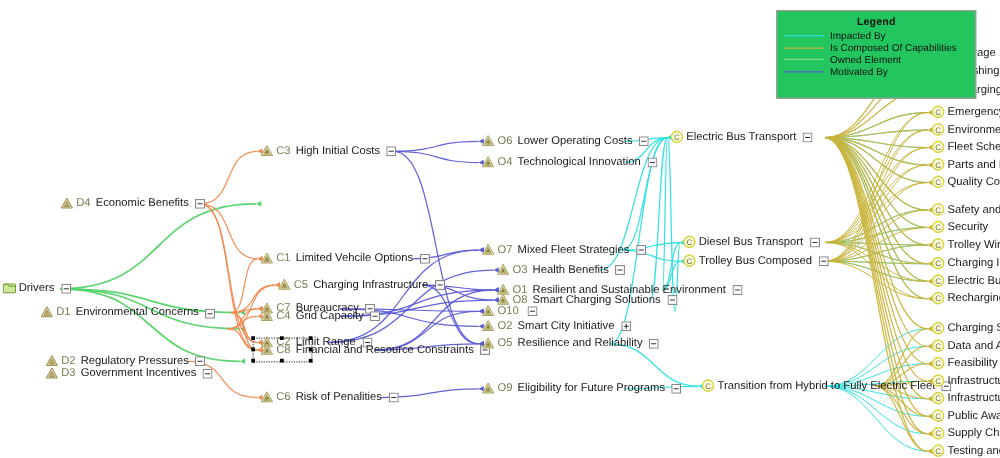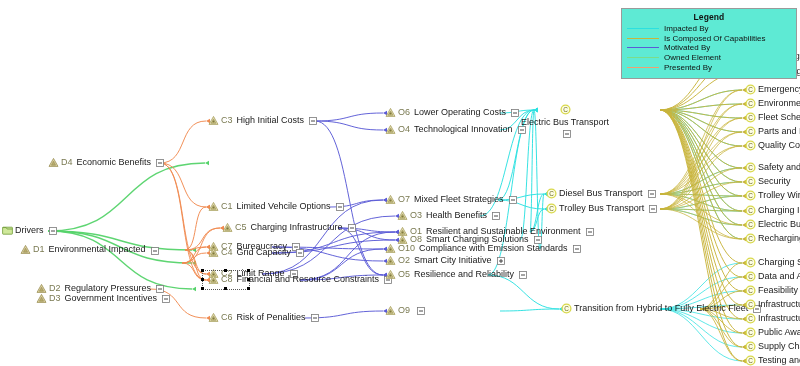--- a/index.html
+++ b/index.html
@@ -11,22 +11,22 @@
   .node{position:absolute;display:flex;align-items:center;gap:2px;
         white-space:nowrap;font-size:9px;color:#111;line-height:11px;}
   .node .lbl{font-size:9px;color:#1a1a1a;}
   .node .code{color:#7a7a52;margin-right:2px;font-size:9px;}
 
   
   .ico{width:11px;height:11px;flex:0 0 11px;display:inline-block;position:relative;}
   .ico svg{display:block;}
   .tgl{width:8px;height:8px;flex:0 0 8px;margin-left:3px;display:inline-block;}
 
-  .legend{position:absolute;left:621px;top:8px;width:176px;height:71px;
-          background:#5eead4;border:1px solid #9a9a9a;box-sizing:border-box;
+  .legend{position:absolute;left:621px;top:8px;width:160px;height:71px;
+          background:#22c55e;border:1px solid #9a9a9a;box-sizing:border-box;
           padding:3px 5px 2px 5px;z-index:40;}
   .legend .title{text-align:center;font-weight:bold;font-size:8.5px;color:#111;
                  margin-bottom:2px;letter-spacing:.1px;}
   .legend .row{display:flex;align-items:center;height:9.6px;}
   .legend .swatch{width:32px;height:0;border-top:1.6px solid #000;margin-right:5px;flex:0 0 32px;}
   .legend .txt{font-size:8px;color:#111;}
   .legend .txt.ital{font-style:italic;}
 
   .handle{position:absolute;width:3px;height:3px;background:#000;z-index:30;}
   .selbox{position:absolute;border:1px dotted #555;z-index:29;}
@@ -278,29 +278,29 @@
             <path d="M5.5 4.2 L7.6 8.2 L3.4 8.2 Z" fill="#b9ad6b" stroke="#8a8050" stroke-width=".5"></path>
           </svg>
         </span>
         <span class="code">D4</span>
         <span class="lbl">Economic Benefits</span>
         <span class="tgl"><svg width="8" height="8" viewBox="0 0 8 8">
             <rect x="0.5" y="0.5" width="7" height="7" fill="#fff" stroke="#7a7a7a" stroke-width=".8"></rect>
             <line x1="2" y1="4" x2="6" y2="4" stroke="#333" stroke-width=".9"></line>
           </svg></span>
       </div>
-      <div class="node" style="left: 20px; top: 244px; align-items: flex-end;">
+      <div class="node" style="left: 32px; top: 244px; align-items: flex-end;">
         <span class="ico">
           <svg width="11" height="11" viewBox="0 0 11 11">
             <path d="M5.5 1.4 L10 9.4 L1 9.4 Z" fill="#ded3a0" stroke="#9a8f55" stroke-width=".8"></path>
             <path d="M5.5 4.2 L7.6 8.2 L3.4 8.2 Z" fill="#b9ad6b" stroke="#8a8050" stroke-width=".5"></path>
           </svg>
         </span>
         <span class="code">D1</span>
-        <span class="lbl">Environmental Impacted</span>
+        <span class="lbl">Environmental Concerns</span>
         <span class="tgl"><svg width="8" height="8" viewBox="0 0 8 8">
             <rect x="0.5" y="0.5" width="7" height="7" fill="#fff" stroke="#7a7a7a" stroke-width=".8"></rect>
             <line x1="2" y1="4" x2="6" y2="4" stroke="#333" stroke-width=".9"></line>
           </svg></span>
       </div>
       <div class="node" style="left: 36px; top: 257px; margin-top: 36px;">
         <span class="ico">
           <svg width="11" height="11" viewBox="0 0 11 11">
             <path d="M5.5 1.4 L10 9.4 L1 9.4 Z" fill="#ded3a0" stroke="#9a8f55" stroke-width=".8"></path>
             <path d="M5.5 4.2 L7.6 8.2 L3.4 8.2 Z" fill="#b9ad6b" stroke="#8a8050" stroke-width=".5"></path>
@@ -539,21 +539,20 @@
       </div>
       <div class="node" style="left: 385px; top: 243px;">
         <span class="ico">
           <svg width="11" height="11" viewBox="0 0 11 11">
             <path d="M5.5 1.4 L10 9.4 L1 9.4 Z" fill="#e6e0b4" stroke="#a8a060" stroke-width=".8"></path>
             <path d="M5.5 3.9 L7.9 8.3 L3.1 8.3 Z" fill="#c9c07a" stroke="#8f8850" stroke-width=".5"></path>
             <circle cx="5.5" cy="6.6" r="1" fill="#7d7740"></circle>
           </svg>
         </span>
         <span class="code">O10</span>
-        <span class="lbl">Compliance with Emission Standards</span>
         <span class="tgl"><svg width="8" height="8" viewBox="0 0 8 8">
             <rect x="0.5" y="0.5" width="7" height="7" fill="#fff" stroke="#7a7a7a" stroke-width=".8"></rect>
             <line x1="2" y1="4" x2="6" y2="4" stroke="#333" stroke-width=".9"></line>
           </svg></span>
       </div>
       <div class="node" style="left: 385px; top: 255px; justify-content: space-between;">
         <span class="ico">
           <svg width="11" height="11" viewBox="0 0 11 11">
             <path d="M5.5 1.4 L10 9.4 L1 9.4 Z" fill="#e6e0b4" stroke="#a8a060" stroke-width=".8"></path>
             <path d="M5.5 3.9 L7.9 8.3 L3.1 8.3 Z" fill="#c9c07a" stroke="#8f8850" stroke-width=".5"></path>
@@ -585,26 +584,27 @@
       </div>
       <div class="node" style="left: 385px; top: 305px;">
         <span class="ico">
           <svg width="11" height="11" viewBox="0 0 11 11">
             <path d="M5.5 1.4 L10 9.4 L1 9.4 Z" fill="#e6e0b4" stroke="#a8a060" stroke-width=".8"></path>
             <path d="M5.5 3.9 L7.9 8.3 L3.1 8.3 Z" fill="#c9c07a" stroke="#8f8850" stroke-width=".5"></path>
             <circle cx="5.5" cy="6.6" r="1" fill="#7d7740"></circle>
           </svg>
         </span>
         <span class="code">O9</span>
-        <span class="tgl"><svg width="8" height="8" viewBox="0 0 8 8">
-            <rect x="0.5" y="0.5" width="7" height="7" fill="#fff" stroke="#7a7a7a" stroke-width=".8"></rect>
-            <line x1="2" y1="4" x2="6" y2="4" stroke="#333" stroke-width=".9"></line>
-          </svg></span>
-      </div>
-      <div class="node" style="left: 521px; top: 104px; flex-direction: column;">
+        <span class="lbl">Eligibility for Future Programs</span>
+        <span class="tgl"><svg width="8" height="8" viewBox="0 0 8 8">
+            <rect x="0.5" y="0.5" width="7" height="7" fill="#fff" stroke="#7a7a7a" stroke-width=".8"></rect>
+            <line x1="2" y1="4" x2="6" y2="4" stroke="#333" stroke-width=".9"></line>
+          </svg></span>
+      </div>
+      <div class="node" style="left: 536px; top: 104px;">
         <span class="ico">
           <svg width="11" height="11" viewBox="0 0 11 11">
             <circle cx="5.5" cy="5.5" r="4.4" fill="#fdfde4" stroke="#d8d84a" stroke-width="1.3"></circle>
             <text x="5.5" y="8" font-size="6.4" text-anchor="middle" fill="#6a6a20" font-family="Liberation Sans, sans-serif">C</text>
           </svg>
         </span>
         <span class="lbl">Electric Bus Transport</span>
         <span class="tgl"><svg width="8" height="8" viewBox="0 0 8 8">
             <rect x="0.5" y="0.5" width="7" height="7" fill="#fff" stroke="#7a7a7a" stroke-width=".8"></rect>
             <line x1="2" y1="4" x2="6" y2="4" stroke="#333" stroke-width=".9"></line>
@@ -623,21 +623,21 @@
             <line x1="2" y1="4" x2="6" y2="4" stroke="#333" stroke-width=".9"></line>
           </svg></span>
       </div>
       <div class="node" style="left: 546px; top: 203px;">
         <span class="ico">
           <svg width="11" height="11" viewBox="0 0 11 11">
             <circle cx="5.5" cy="5.5" r="4.4" fill="#fdfde4" stroke="#d8d84a" stroke-width="1.3"></circle>
             <text x="5.5" y="8" font-size="6.4" text-anchor="middle" fill="#6a6a20" font-family="Liberation Sans, sans-serif">C</text>
           </svg>
         </span>
-        <span class="lbl">Trolley Bus Transport</span>
+        <span class="lbl">Trolley Bus Composed</span>
         <span class="tgl"><svg width="8" height="8" viewBox="0 0 8 8">
             <rect x="0.5" y="0.5" width="7" height="7" fill="#fff" stroke="#7a7a7a" stroke-width=".8"></rect>
             <line x1="2" y1="4" x2="6" y2="4" stroke="#333" stroke-width=".9"></line>
           </svg></span>
       </div>
       <div class="node" style="left: 561px; top: 303px;">
         <span class="ico">
           <svg width="11" height="11" viewBox="0 0 11 11">
             <circle cx="5.5" cy="5.5" r="4.4" fill="#fdfde4" stroke="#d8d84a" stroke-width="1.3"></circle>
             <text x="5.5" y="8" font-size="6.4" text-anchor="middle" fill="#6a6a20" font-family="Liberation Sans, sans-serif">C</text>
@@ -854,30 +854,26 @@
     <div id="legend-rows">
         <div class="row">
           <span class="swatch" style="border-top-color: rgb(44, 224, 224);"></span>
           <span class="txt">Impacted By</span>
         </div>
         <div class="row">
           <span class="swatch" style="border-top-color: rgb(200, 180, 60);"></span>
           <span class="txt">Is Composed Of Capabilities</span>
         </div>
         <div class="row">
-          <span class="swatch" style="border-top-color: rgb(91, 91, 214);"></span>
-          <span class="txt">Motivated By</span>
-        </div>
-        <div class="row">
           <span class="swatch" style="border-top-color: rgb(125, 220, 138);"></span>
           <span class="txt">Owned Element</span>
         </div>
         <div class="row">
-          <span class="swatch" style="border-top-color: rgb(240, 160, 112);"></span>
-          <span class="txt">Presented By</span>
+          <span class="swatch" style="border-top-color: rgb(91, 91, 214);"></span>
+          <span class="txt">Motivated By</span>
         </div>
       </div>
   </div>
 
 <div class="selbox" style="left: 202px; top: 270px; width: 46px; height: 18px;"></div>
     <div class="handle" style="left: 201px; top: 269px;"></div>
     <div class="handle" style="left: 224px; top: 269px;"></div>
     <div class="handle" style="left: 247px; top: 269px;"></div>
     <div class="handle" style="left: 201px; top: 287px;"></div>
     <div class="handle" style="left: 224px; top: 287px;"></div>

